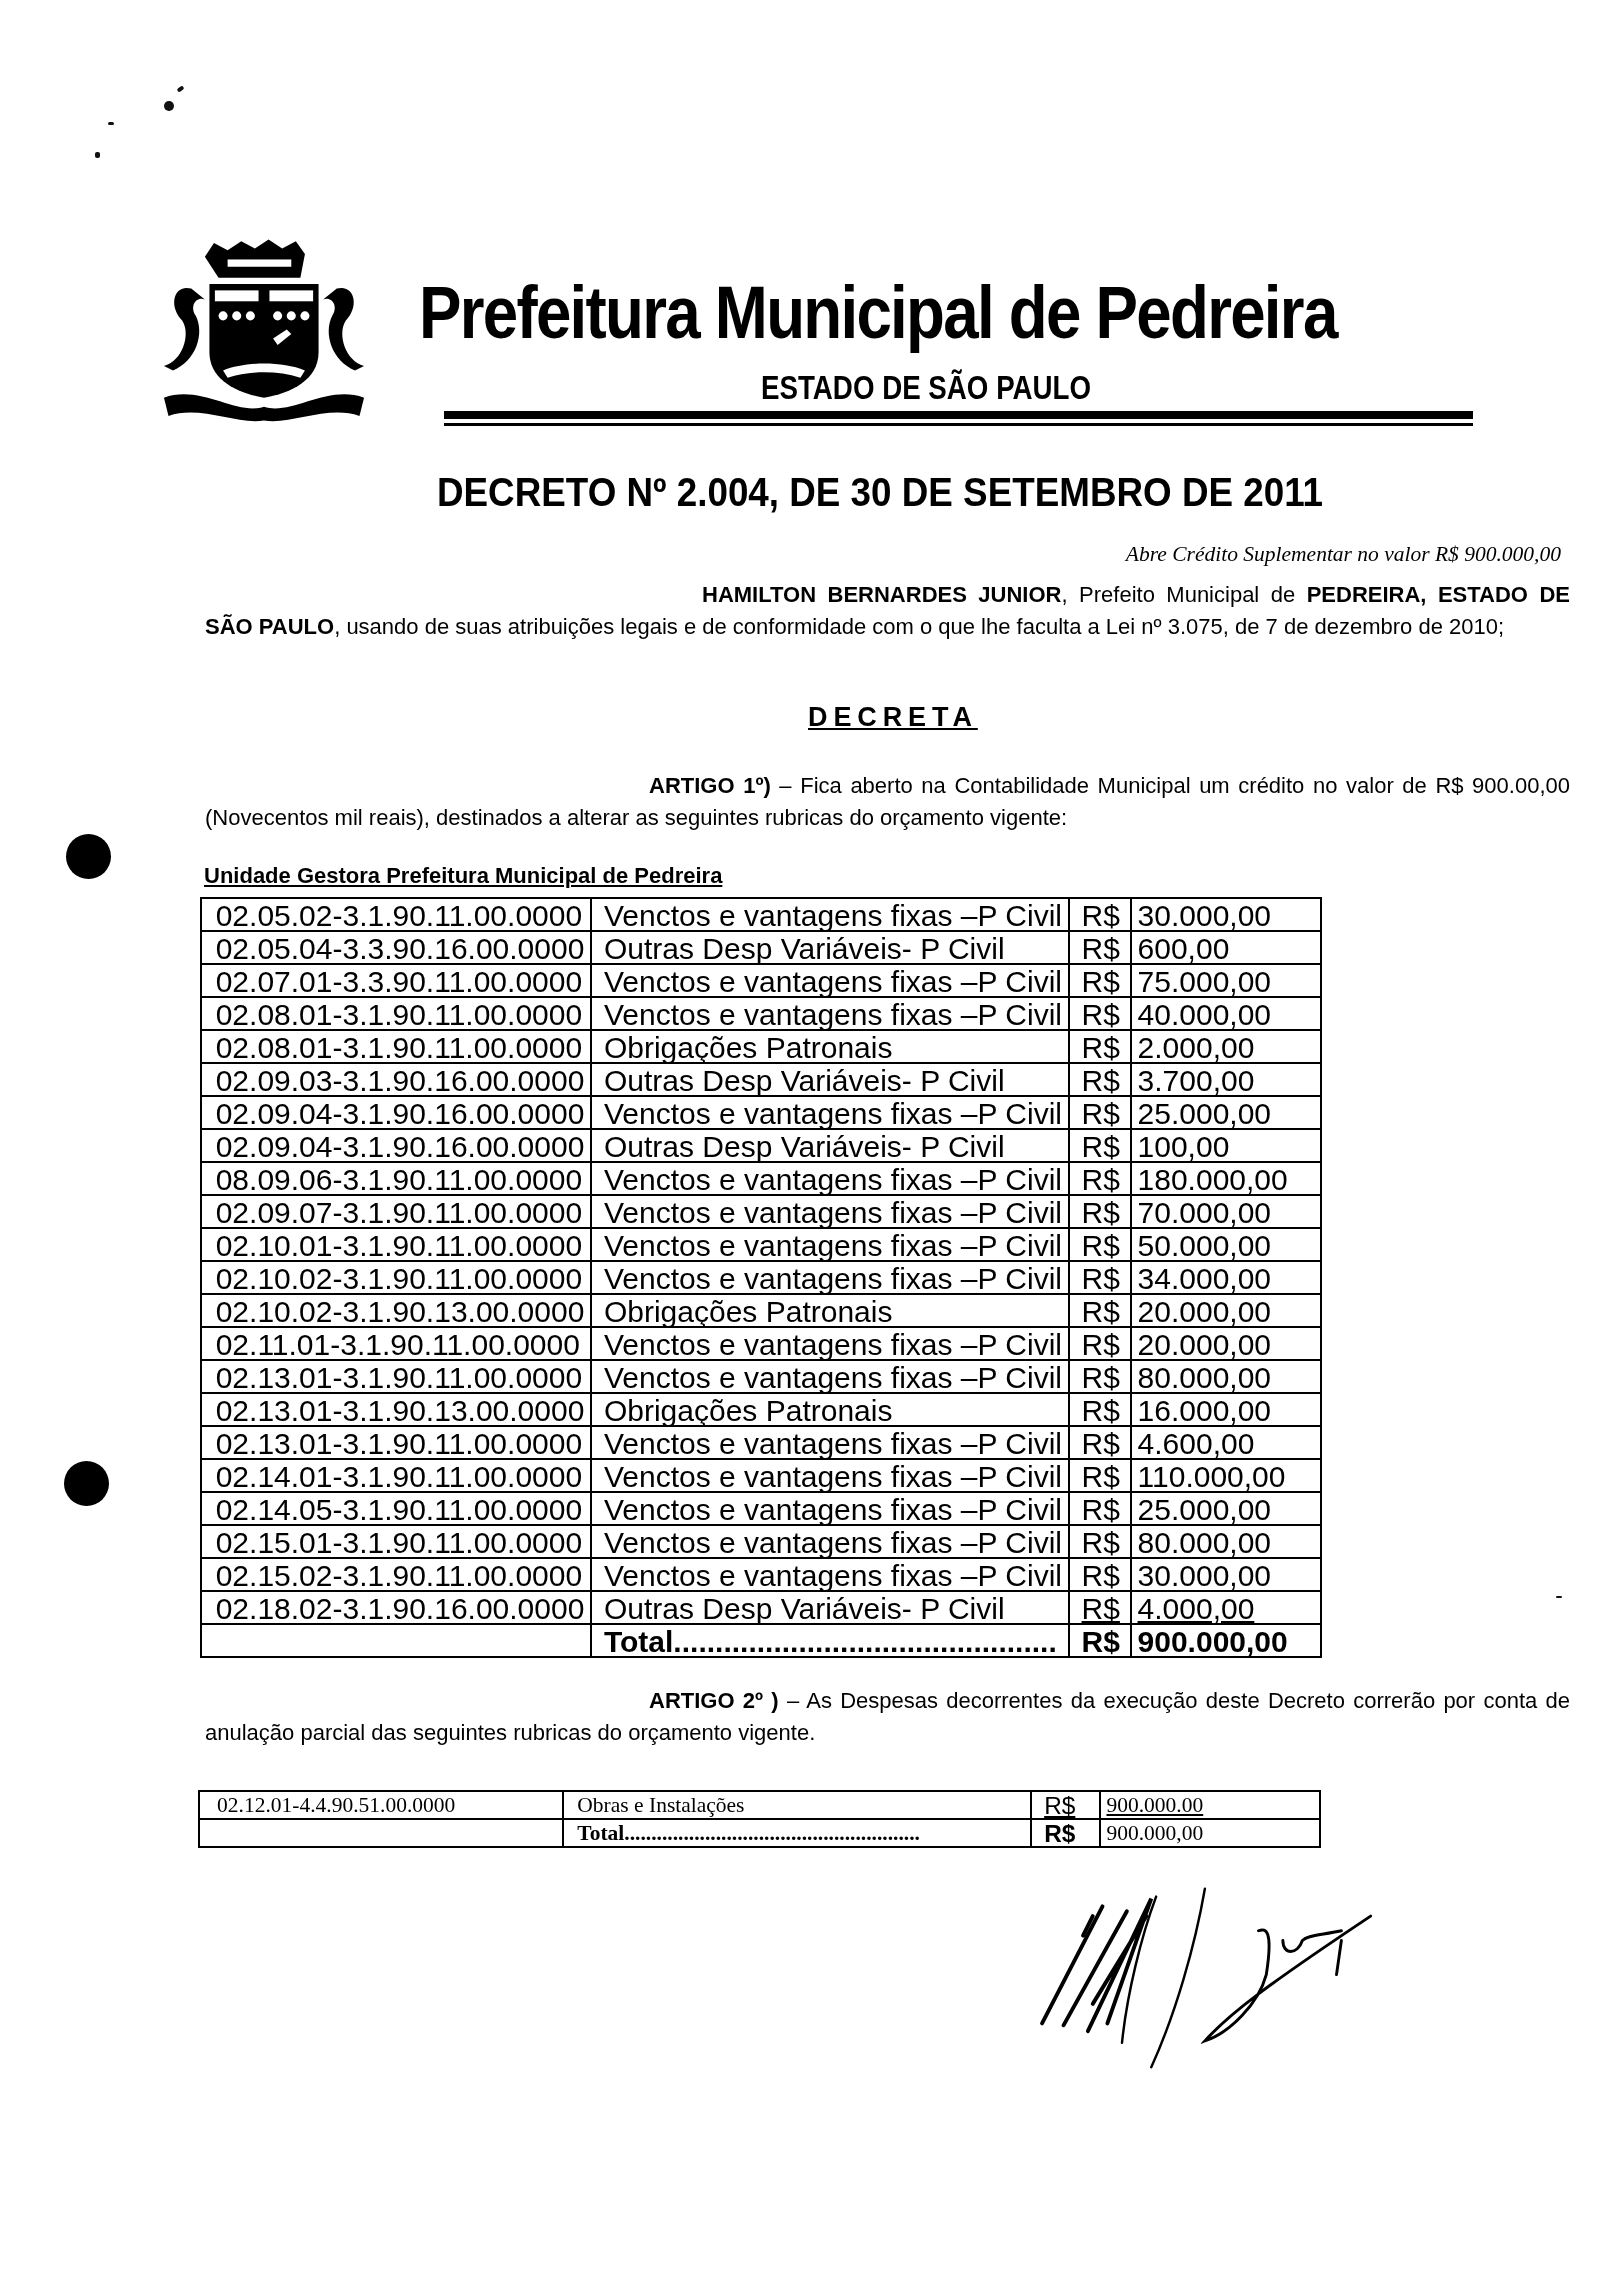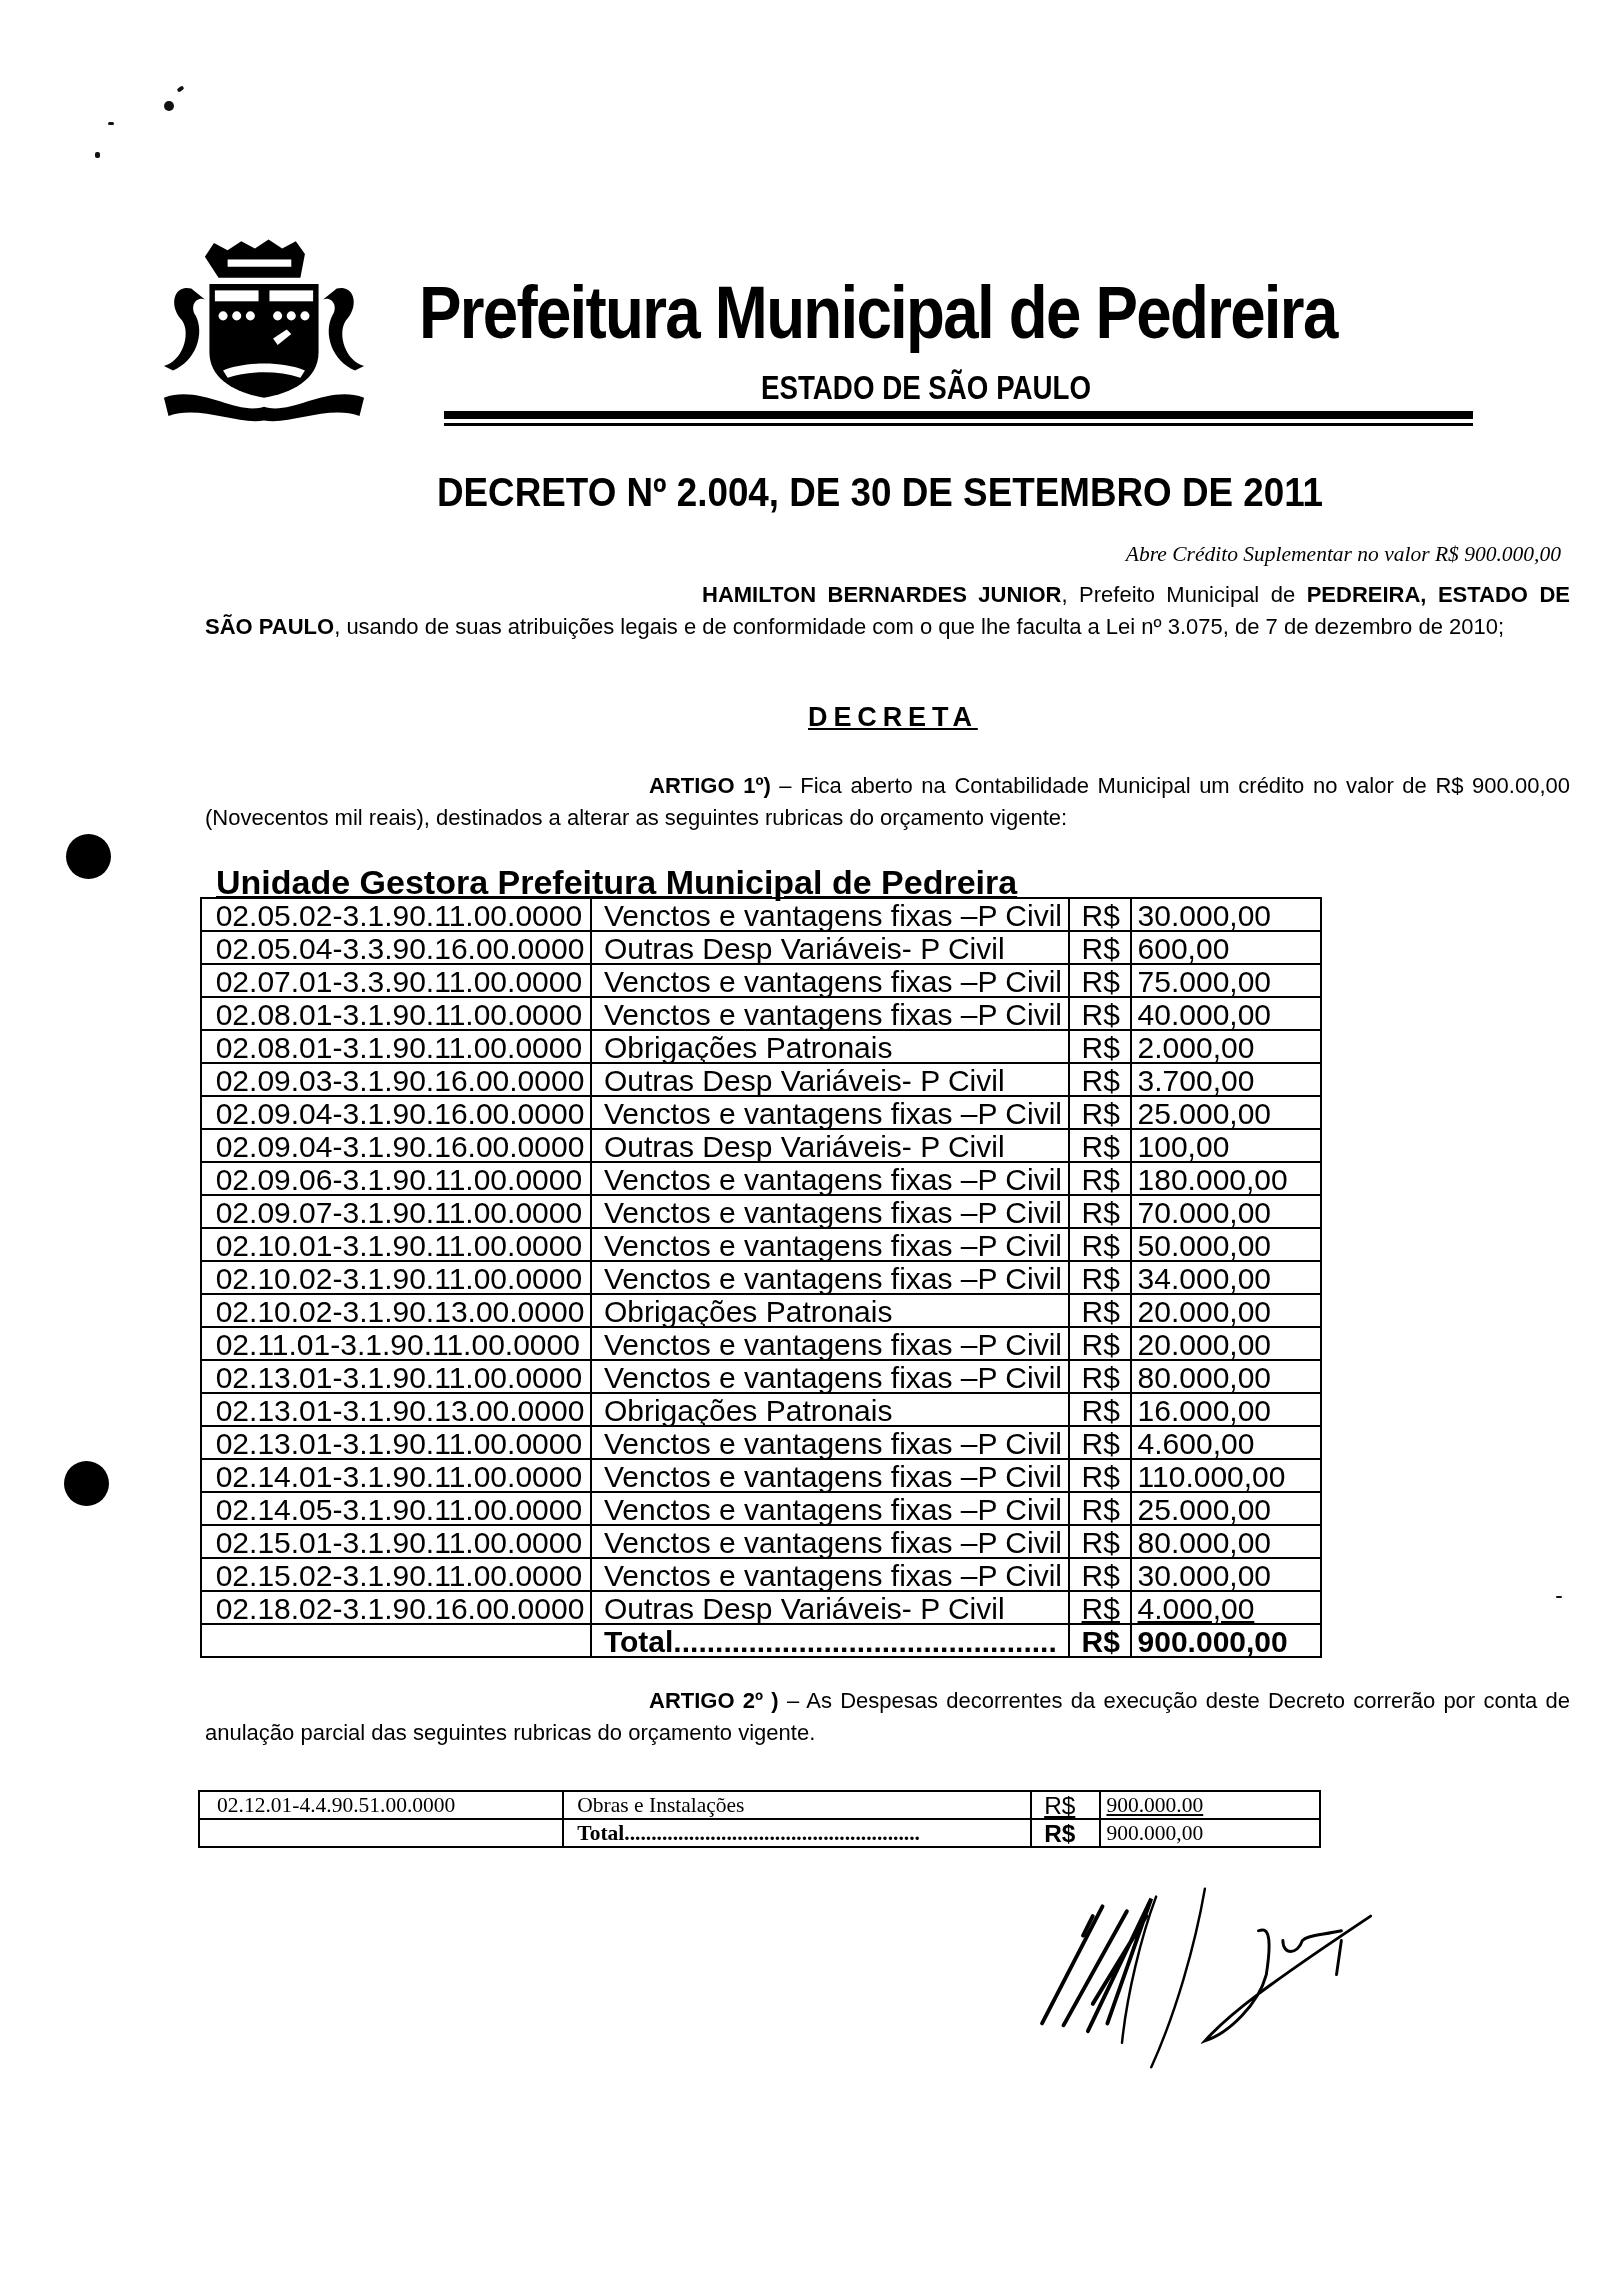--- a/index.html
+++ b/index.html
@@ -46,22 +46,22 @@
   .para b { font-weight: bold; }
   .para .indent { display: inline-block; width: 497px; }
   .para .indent2 { display: inline-block; width: 444px; }
 
   .decreta {
     position: absolute; left: 808px; top: 704px;
     font-weight: bold; font-size: 27px; letter-spacing: 5.9px;
     text-decoration: underline; line-height: 1;
   }
   .section-heading {
-    position: absolute; left: 216px; top: 865px;
-    font-weight: bold; font-size: 34px; text-decoration: underline; line-height: 1; white-space: nowrap;
+    position: absolute; left: 204px; top: 865px;
+    font-weight: bold; font-size: 22px; text-decoration: underline; line-height: 1; white-space: nowrap;
   }
 
   table.budget {
     position: absolute; border-collapse: collapse;
     font-family: "Liberation Sans", sans-serif; font-size: 30px;
   }
   table.budget td {
     border: 2px solid #000; padding: 0 5.9px; height: 33px; line-height: 29px;
     white-space: nowrap; vertical-align: bottom;
   }
@@ -181,21 +181,21 @@
         <td class="cur">R$</td>
         <td class="amt">25.000,00</td>
       </tr>
       <tr>
         <td class="code">02.09.04-3.1.90.16.00.0000</td>
         <td class="desc">Outras Desp Variáveis- P Civil</td>
         <td class="cur">R$</td>
         <td class="amt">100,00</td>
       </tr>
       <tr>
-        <td class="code">02.09.06-3.1.90.11.00.0000</td>
+        <td class="code">08.09.06-3.1.90.11.00.0000</td>
         <td class="desc">Venctos e vantagens fixas –P Civil</td>
         <td class="cur">R$</td>
         <td class="amt">180.000,00</td>
       </tr>
       <tr>
         <td class="code">02.09.07-3.1.90.11.00.0000</td>
         <td class="desc">Venctos e vantagens fixas –P Civil</td>
         <td class="cur">R$</td>
         <td class="amt">70.000,00</td>
       </tr>

